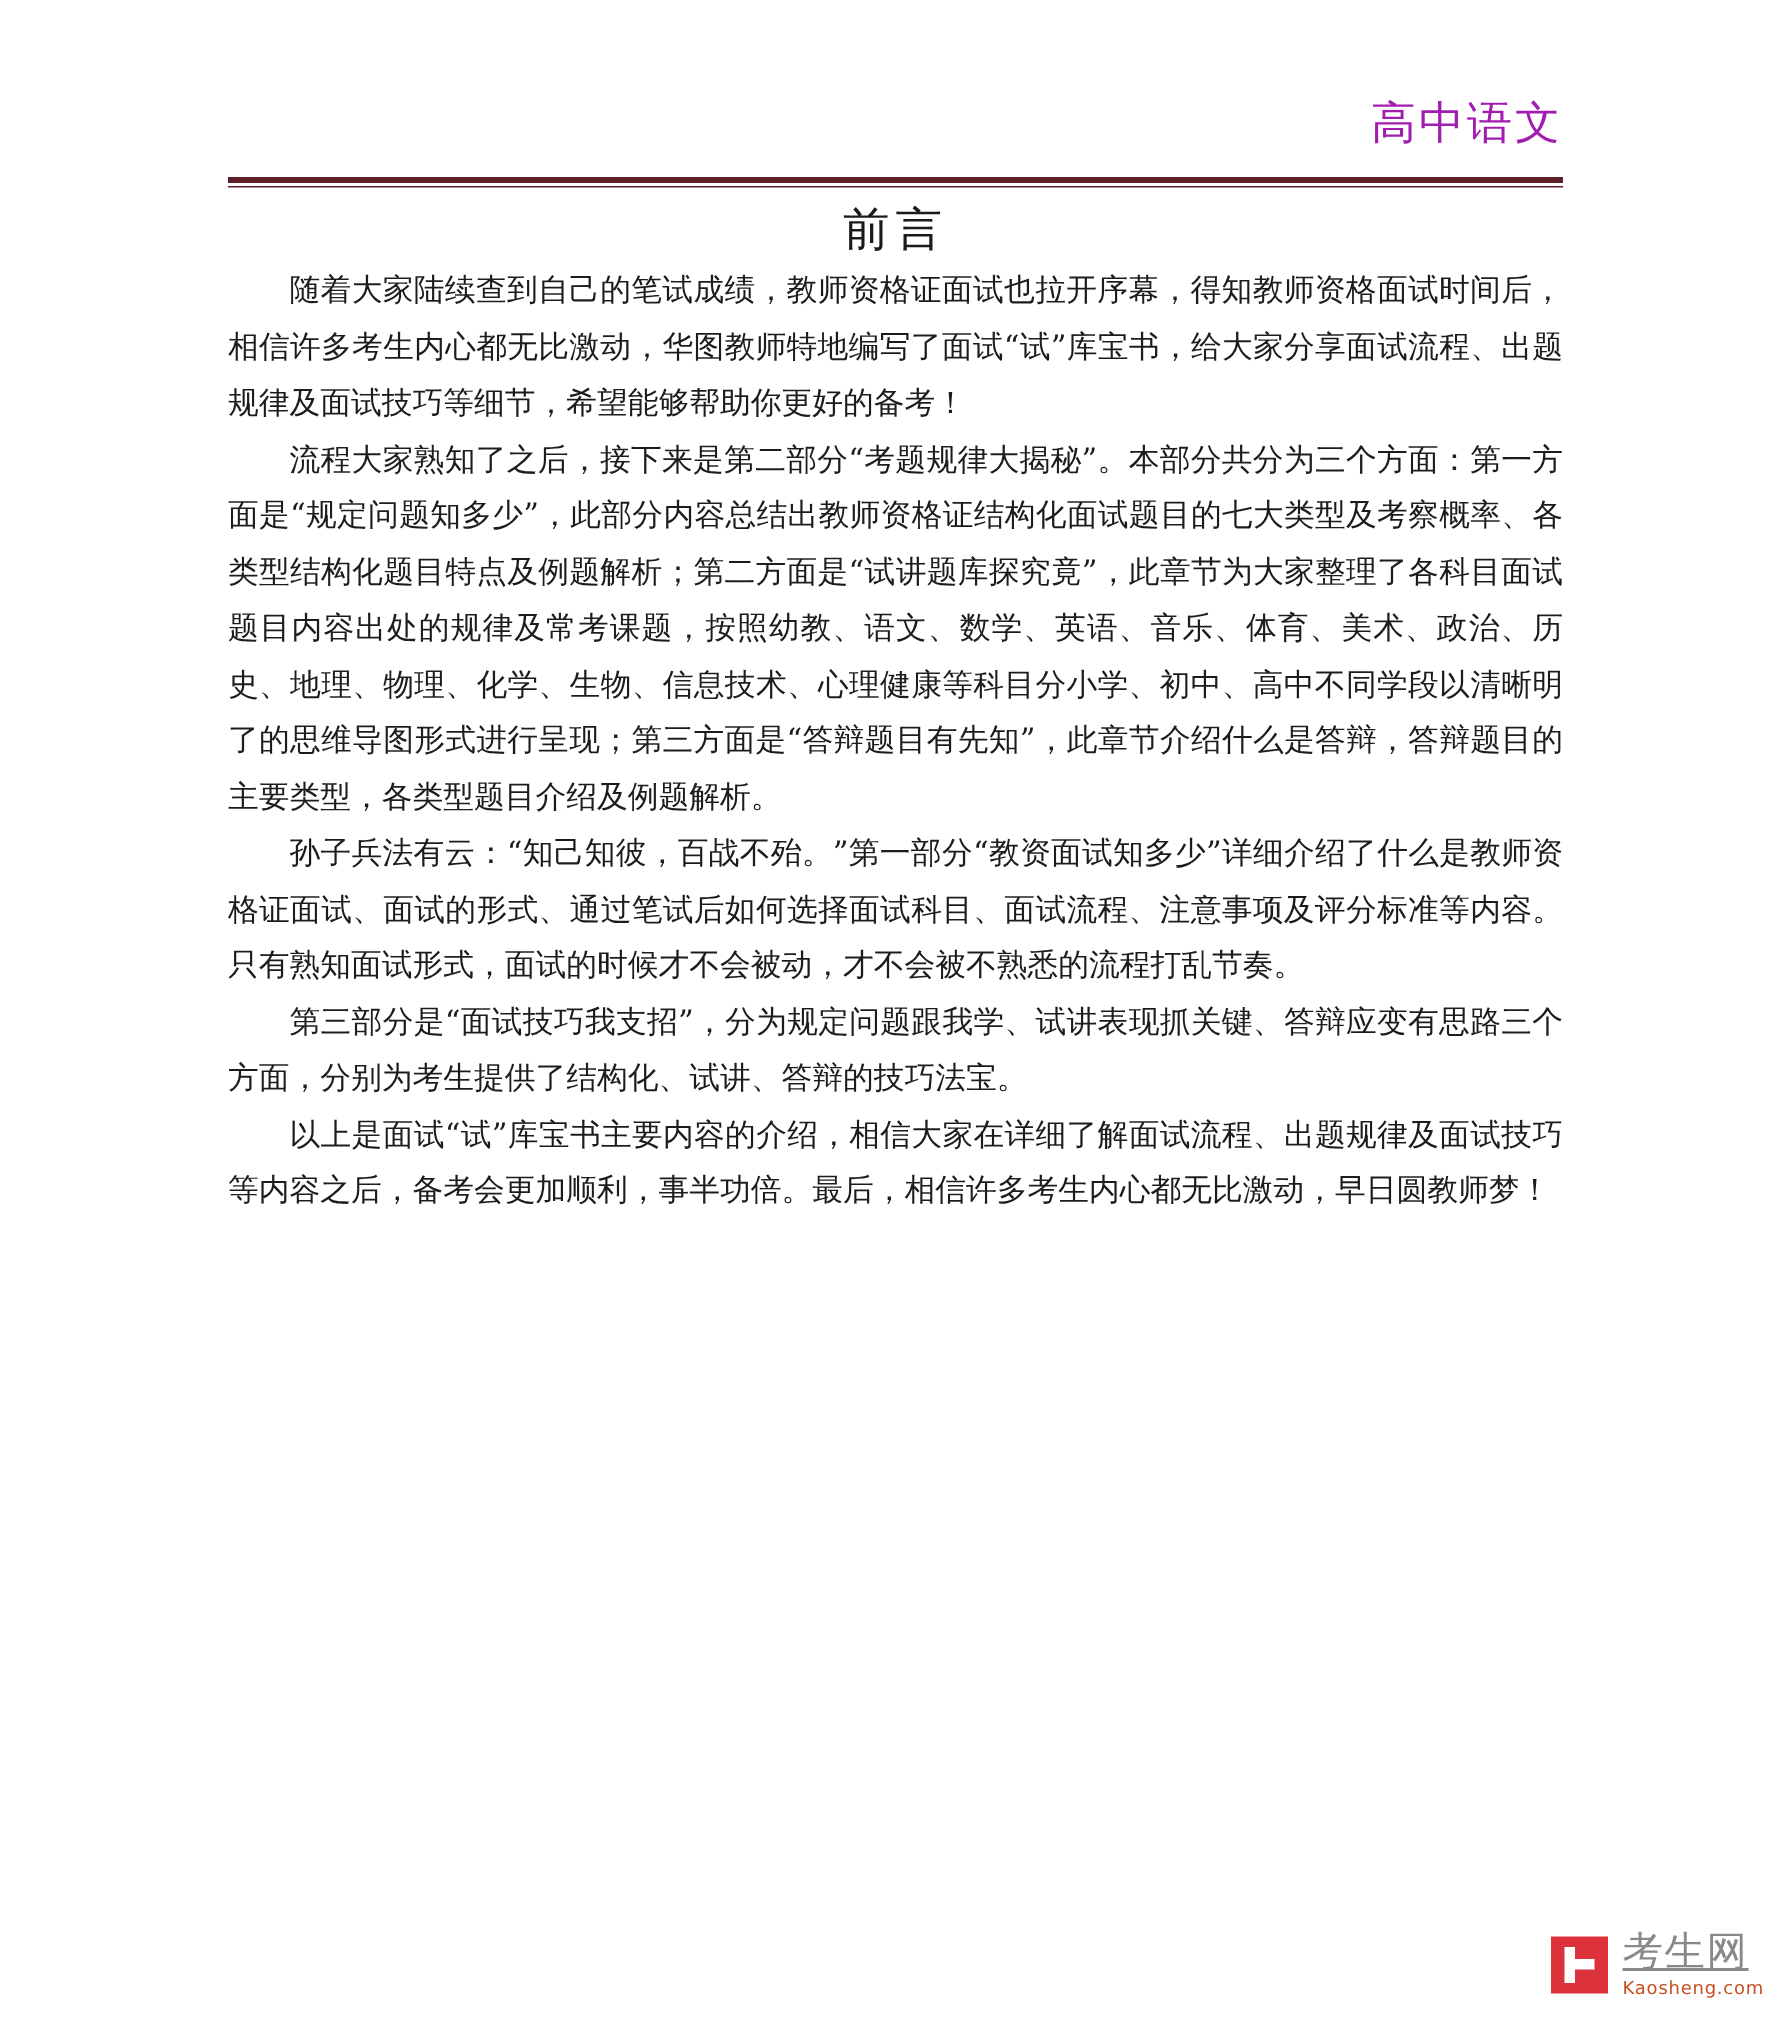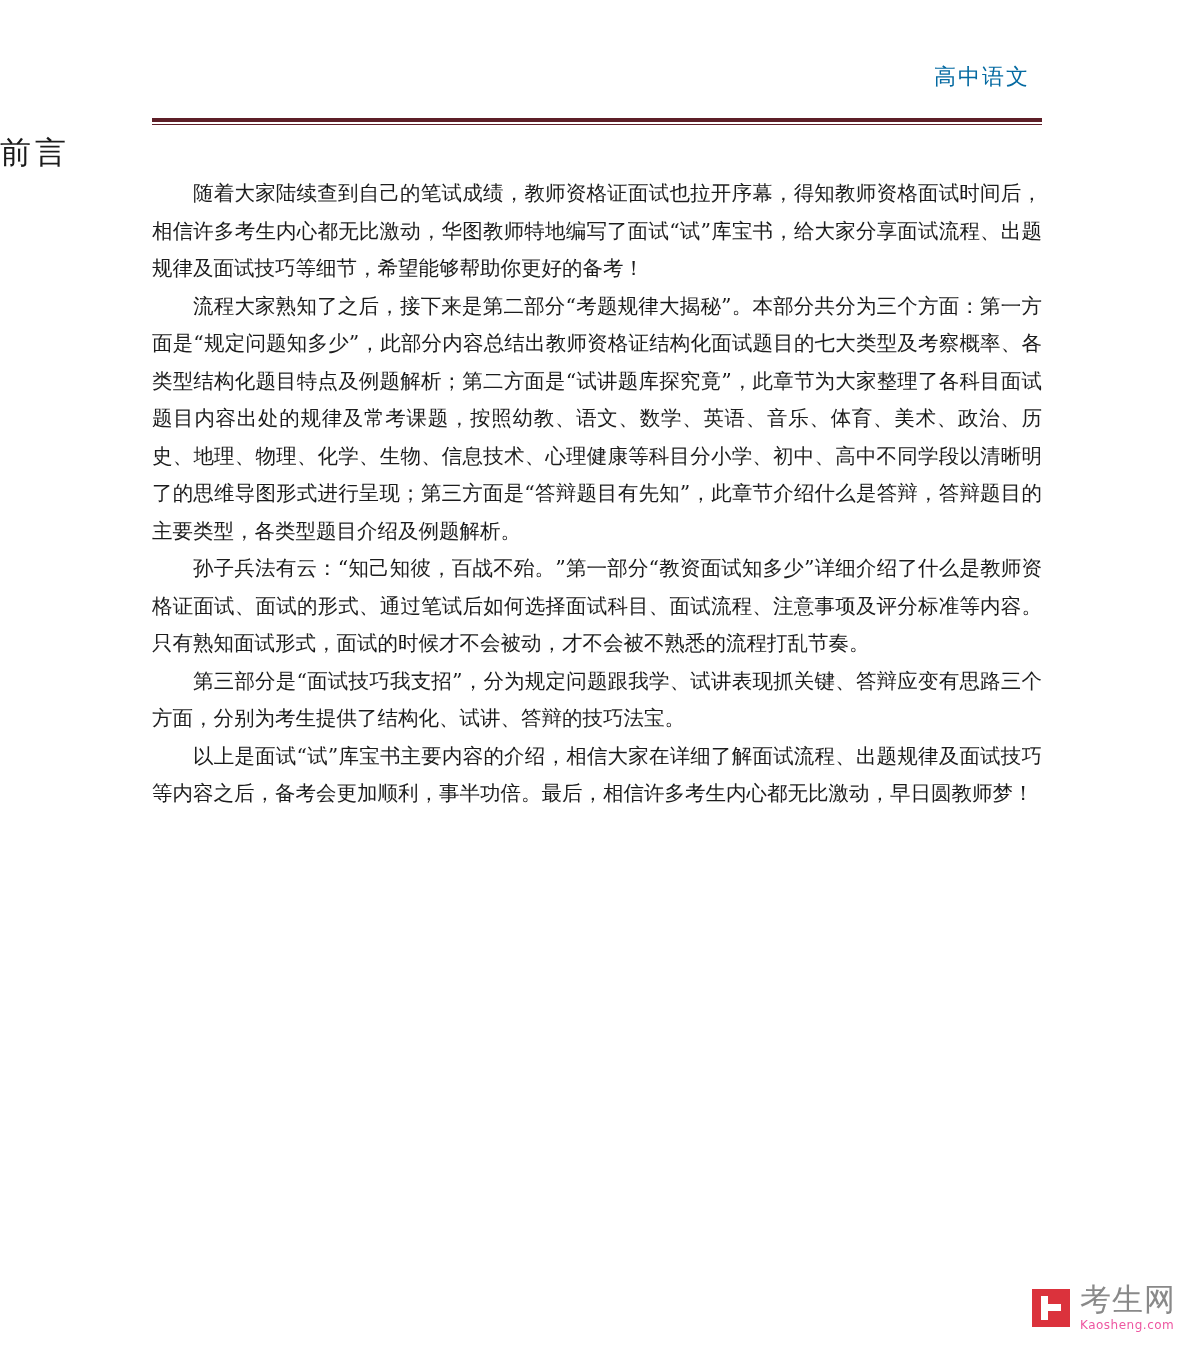--- a/index.html
+++ b/index.html
@@ -11,23 +11,23 @@
     position: relative;
     width: 1194px;
     height: 1349px;
     background: #ffffff;
     font-family: "DejaVu Serif", "Liberation Serif", serif;
     overflow: hidden;
   }
   .header {
     position: absolute;
     top: 62px;
-    right: 164px;
-    font-size: 22px;
-    color: #0369a1;
+    right: 152px;
+    font-size: 30px;
+    color: #a21caf;
     letter-spacing: 2px;
     font-family: "DejaVu Serif", "Liberation Serif", serif;
   }
   .header-rule {
     position: absolute;
     top: 118px;
     left: 152px;
     width: 890px;
     height: 4px;
     background: #5d1f28;
@@ -38,20 +38,21 @@
     left: 152px;
     width: 890px;
     height: 1px;
     background: #5d1f28;
   }
   .doc-title {
     position: absolute;
     top: 132px;
     left: 0;
     width: 1194px;
+    text-align: center;
     font-size: 31px;
     color: #1a1a1a;
     letter-spacing: 4px;
   }
   .body-text {
     position: absolute;
     top: 175px;
     left: 152px;
     width: 890px;
     font-size: 20.5px;
@@ -97,28 +98,29 @@
     height: 7px;
     background: #ffffff;
   }
   .wm-texts {
     display: flex;
     flex-direction: column;
     justify-content: center;
     line-height: 1;
   }
   .wm-cn {
-    font-size: 31px;
+    font-size: 27px;
     color: #808080;
     letter-spacing: 1px;
     font-family: "DejaVu Sans", "Liberation Sans", sans-serif;
+    text-decoration: underline;
   }
   .wm-en {
     font-size: 12px;
-    color: #ec4899;
+    color: #c2410c;
     letter-spacing: 0.5px;
     margin-top: 4px;
     font-family: "DejaVu Sans", "Liberation Sans", sans-serif;
   }
 </style>
 </head>
 <body>
 
 <div class="page">
 

